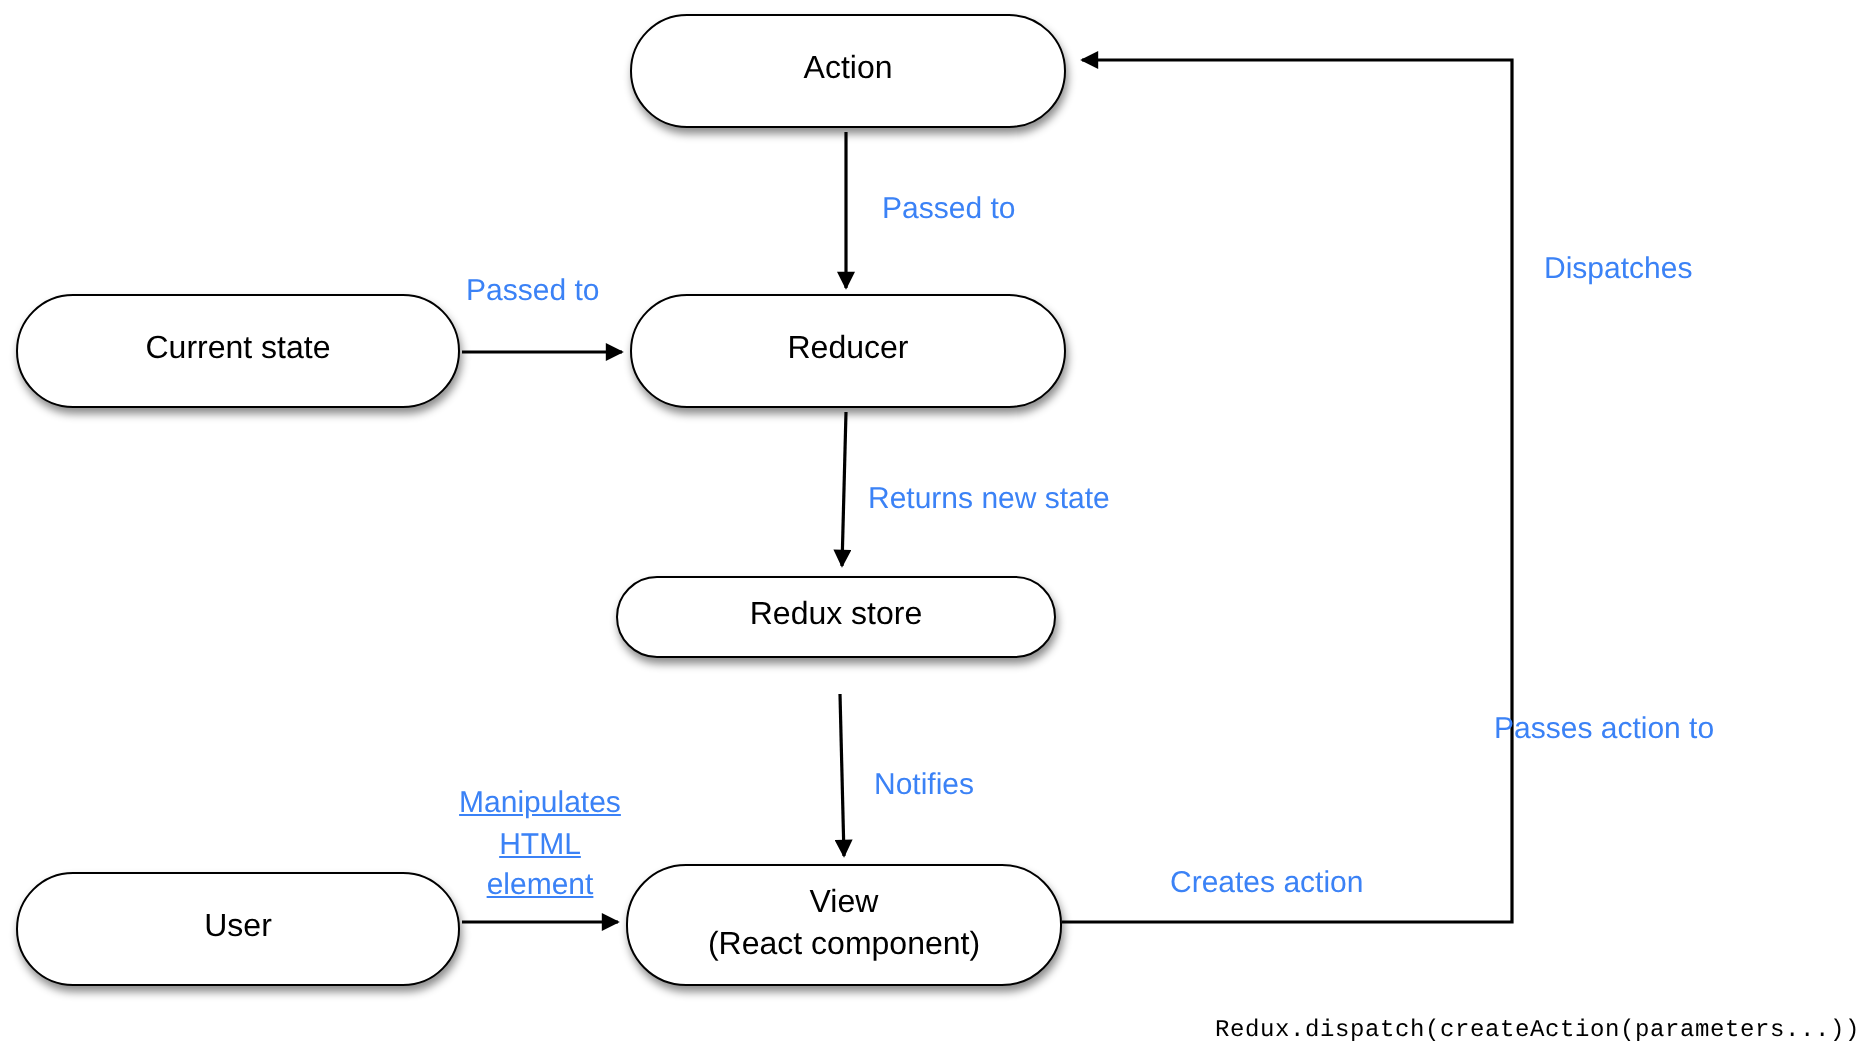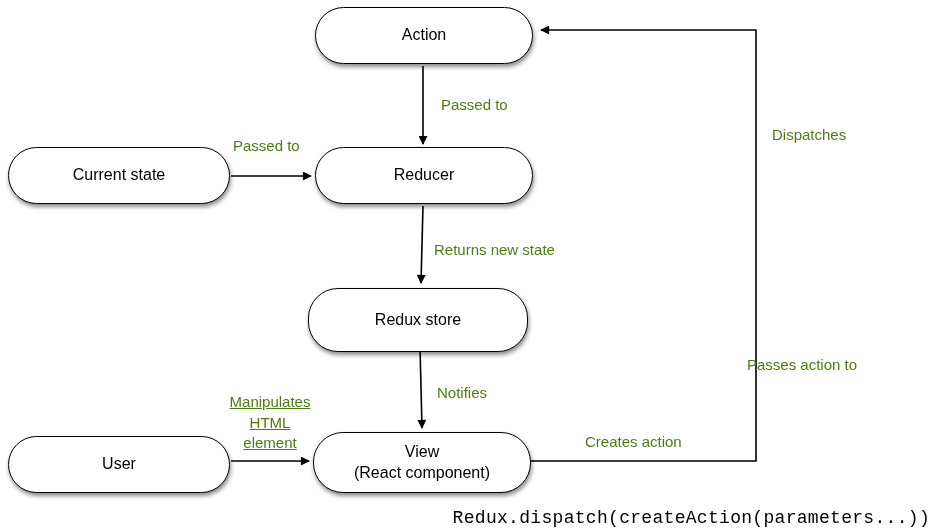--- a/index.html
+++ b/index.html
@@ -37,35 +37,35 @@
     font-size: 16px;
     color: #000000;
     text-align: center;
     line-height: 1.3;
     box-sizing: border-box;
   }
   .edge-label {
     position: absolute;
     z-index: 3;
     font-size: 15px;
-    color: #4d7c0f;
+    color: #3b82f6;
     white-space: nowrap;
   }
   .edge-label.multiline {
     white-space: pre-line;
     text-align: center;
     line-height: 1.38;
   }
   #caption {
     position: absolute;
     z-index: 3;
     right: 8px;
     top: 508px;
     font-family: "Liberation Mono", "DejaVu Sans Mono", monospace;
-    font-size: 18px;
+    font-size: 12px;
     letter-spacing: 0.3px;
     color: #000000;
     white-space: nowrap;
   }
 </style>
 </head>
 <body>
 
 <div id="canvas">
 
@@ -88,21 +88,21 @@
   </div>
 
   <div class="node" style="left:315px; top:7px; width:218px; height:57px;">
     <span>Action</span>
   </div>
 
   <div class="node" style="left:315px; top:147px; width:218px; height:57px;">
     <span>Reducer</span>
   </div>
 
-  <div class="node" style="left:308px; top:288px; width:220px; height:64px;">
+  <div class="node" style="left:308px; top:288px; width:220px; height:41px;">
     <span>Redux store</span>
   </div>
 
   <div class="node" style="left:8px; top:436px; width:222px; height:57px;">
     <span>User</span>
   </div>
 
   <div class="node" style="left:313px; top:432px; width:218px; height:61px;">
     <span>View</span>
     <span>(React component)</span>

